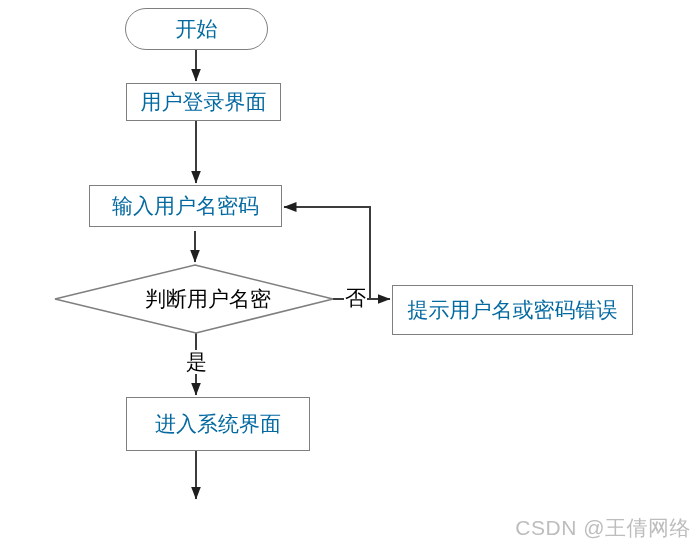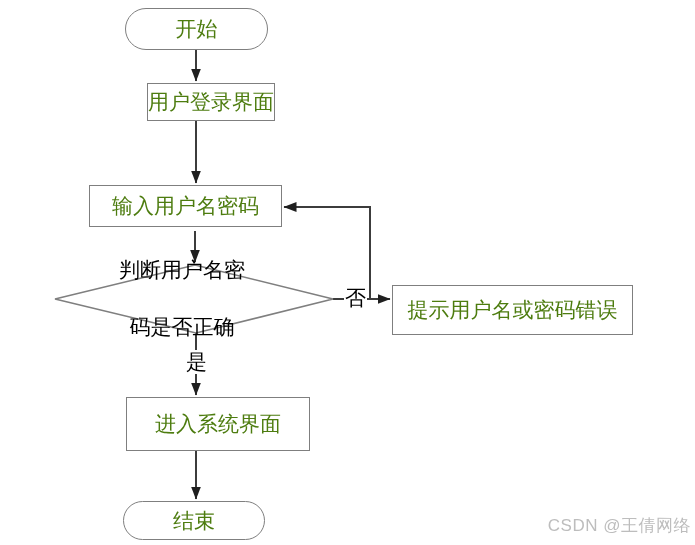--- a/index.html
+++ b/index.html
@@ -17,21 +17,21 @@
     width: 695px; height: 545px;
   }
   .node {
     position: absolute;
     box-sizing: border-box;
     display: flex;
     align-items: center;
     justify-content: center;
     background: #ffffff;
     border: 1.5px solid #7f7f7f;
-    color: #4d7c0f;
+    color: #0369a1;
     font-size: 21px;
     white-space: nowrap;
     text-align: center;
   }
   .terminator { border-radius: 21px; }
   .decision-label {
     position: absolute;
     display: flex;
     flex-direction: column;
     align-items: center;
@@ -49,21 +49,21 @@
     font-size: 21px;
     line-height: 24px;
     padding: 0 1px;
     white-space: nowrap;
   }
   .watermark {
     position: absolute;
     right: 4px;
     top: 514px;
     color: #bdbdbd;
-    font-size: 17px;
+    font-size: 21px;
     font-family: "Liberation Sans", "DejaVu Sans", sans-serif;
     letter-spacing: 0.5px;
     white-space: nowrap;
   }
 </style>
 </head>
 <body>
 
 <div class="stage">
 
@@ -88,43 +88,39 @@
 
     <line x1="196" y1="451" x2="196" y2="499" stroke="#3c3c3c" stroke-width="2" marker-end="url(#arrow)"></line>
 
     <polygon points="195,265 333,299 196,333 55,299" fill="#ffffff" stroke="#7f7f7f" stroke-width="1.5"></polygon>
   </svg>
 
   <div class="node terminator" style="left:125px; top:8px; width:143px; height:42px;">
     <span>开始</span>
   </div>
 
-  <div class="node" style="left:126px; top:83px; width:128px; height:38px;margin-left:21px;">
+  <div class="node" style="left:126px; top:83px; width:155px; height:38px;">
     <span>用户登录界面</span>
   </div>
 
   <div class="node" style="left:89px; top:185px; width:193px; height:42px;">
     <span>输入用户名密码</span>
   </div>
 
-  <div class="decision-label" style="left:62px; top:262px; width:240px; height:74px;gap:24px;">
+  <div class="decision-label" style="left:88px; top:262px; width:240px; height:74px;gap:24px;">
     <span>判断用户名密</span>
-    <span>码是否正确</span>
   </div>
 
   <div class="node" style="left:392px; top:285px; width:241px; height:50px;align-items:center;">
     <span>提示用户名或密码错误</span>
   </div>
 
   <div class="node" style="left:103px; top:397px; width:184px; height:54px;margin-left:23px;">
     <span>进入系统界面</span>
   </div>
 
-  <div class="node terminator" style="left:123px; top:501px; width:142px; height:39px; border-radius:19.5px;">
-    <span>结束</span>
-  </div>
 
   <div class="edge-label" style="left:344px; top:286px;">否</div>
   <div class="edge-label" style="left:185px; top:350px;">是</div>
 
   <div class="watermark">CSDN @王倩网络</div>
 
 </div>
 
 </body></html>

